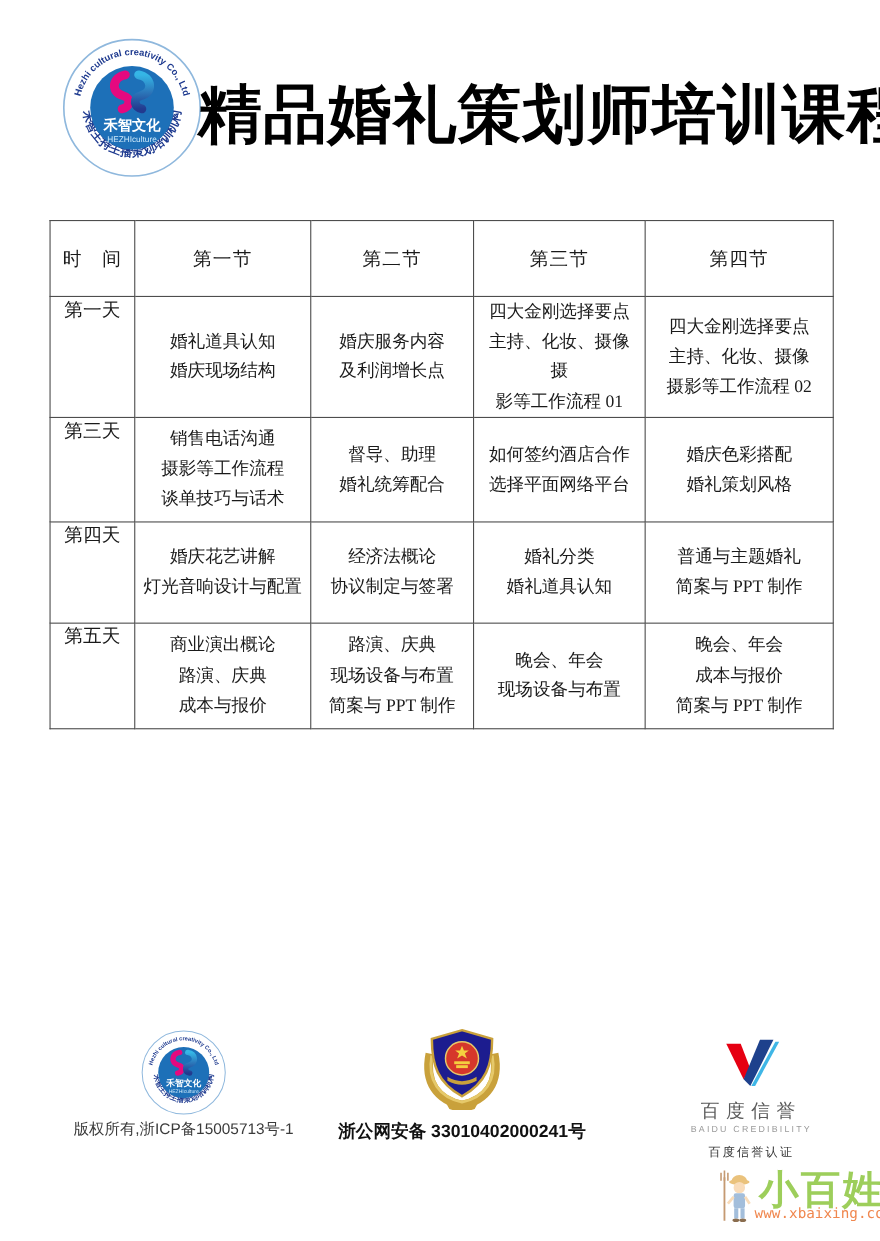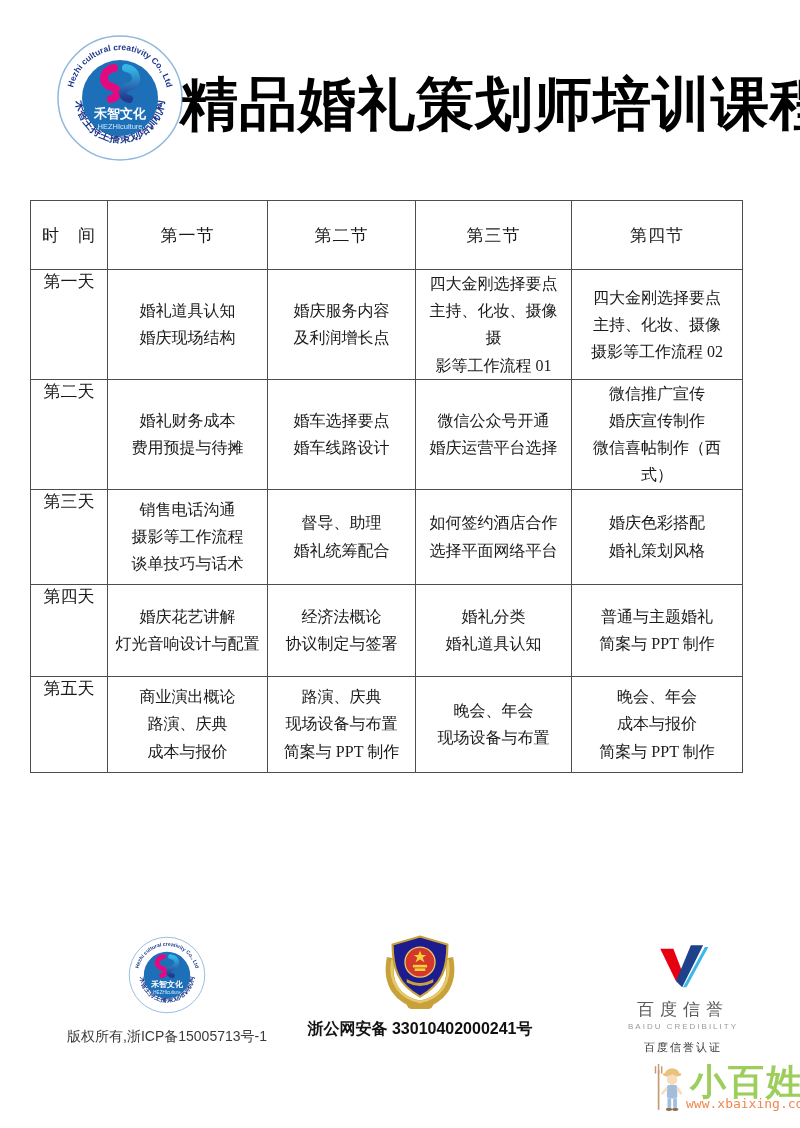--- a/index.html
+++ b/index.html
@@ -10,39 +10,39 @@
   }
   
   .logo-badge{position:absolute;left:56px;top:34px;}
   .page-title{
     position:absolute;left:180px;top:66px;width:596px;text-align:left;
     font-size:58px;font-weight:bold;color:#000;letter-spacing:1px;
     font-family:"Liberation Serif","DejaVu Serif",serif;white-space:nowrap;
   }
   
   table.course{
-    position:absolute;left:30px;top:200px;width:712px;
+    position:absolute;left:45px;top:200px;width:712px;
     border-collapse:collapse;table-layout:fixed;
   }
   table.course th,table.course td{
     border:1px solid #4d4d4d;text-align:center;font-weight:normal;
     color:#1a1a1a;padding:0 6px;
   }
   table.course th{font-size:17px;height:68px;letter-spacing:1px;}
   td.day{vertical-align:top;padding-top:20px;font-size:17px;}
   td.cell{vertical-align:middle;font-size:16px;line-height:1.7;white-space:pre-line;}
   tr.r1{height:100px;font-family:Liberation Serif, serif;} tr.r2{height:95px;} tr.r3{height:95px;}
   tr.r4{height:92px;} tr.r5{height:96px;} tr.r6{height:102px;}
   
   .foot-block{position:absolute;display:flex;flex-direction:column;align-items:center;}
   .fb-left{left:42px;top:936px;width:250px;}
   .fb-mid{left:290px;top:933px;width:260px;}
   .fb-right{left:578px;top:942px;width:210px;}
   .copyright-text{
-    margin-top:14px;font-family:"Liberation Sans","DejaVu Sans",sans-serif;
+    margin-top:4px;font-family:"Liberation Sans","DejaVu Sans",sans-serif;
     font-size:14px;color:#3a3a3a;white-space:nowrap;
   }
   .police-text{
     margin-top:10px;font-family:"Liberation Sans","DejaVu Sans",sans-serif;
     font-size:16px;font-weight:bold;color:#111;white-space:nowrap;
   }
   .baidu-name{
     margin-top:4px;font-family:"Liberation Sans","DejaVu Sans",sans-serif;
     font-size:17px;color:#5a5a5a;letter-spacing:6px;white-space:nowrap;
   }
@@ -121,32 +121,20 @@
 婚庆现场结构</td>
       <td class="cell">婚庆服务内容
 及利润增长点</td>
       <td class="cell">四大金刚选择要点
 主持、化妆、摄像摄
 影等工作流程 01</td>
       <td class="cell">四大金刚选择要点
 主持、化妆、摄像
 摄影等工作流程 02</td>
     </tr>
-    <tr class="r2">
-      <td class="day">第二天</td>
-      <td class="cell">婚礼财务成本
-费用预提与待摊</td>
-      <td class="cell">婚车选择要点
-婚车线路设计</td>
-      <td class="cell">微信公众号开通
-婚庆运营平台选择</td>
-      <td class="cell">微信推广宣传
-婚庆宣传制作
-微信喜帖制作（西式）</td>
-    </tr>
     <tr class="r3">
       <td class="day">第三天</td>
       <td class="cell">销售电话沟通
 摄影等工作流程
 谈单技巧与话术</td>
       <td class="cell">督导、助理
 婚礼统筹配合</td>
       <td class="cell">如何签约酒店合作
 选择平面网络平台</td>
       <td class="cell">婚庆色彩搭配

